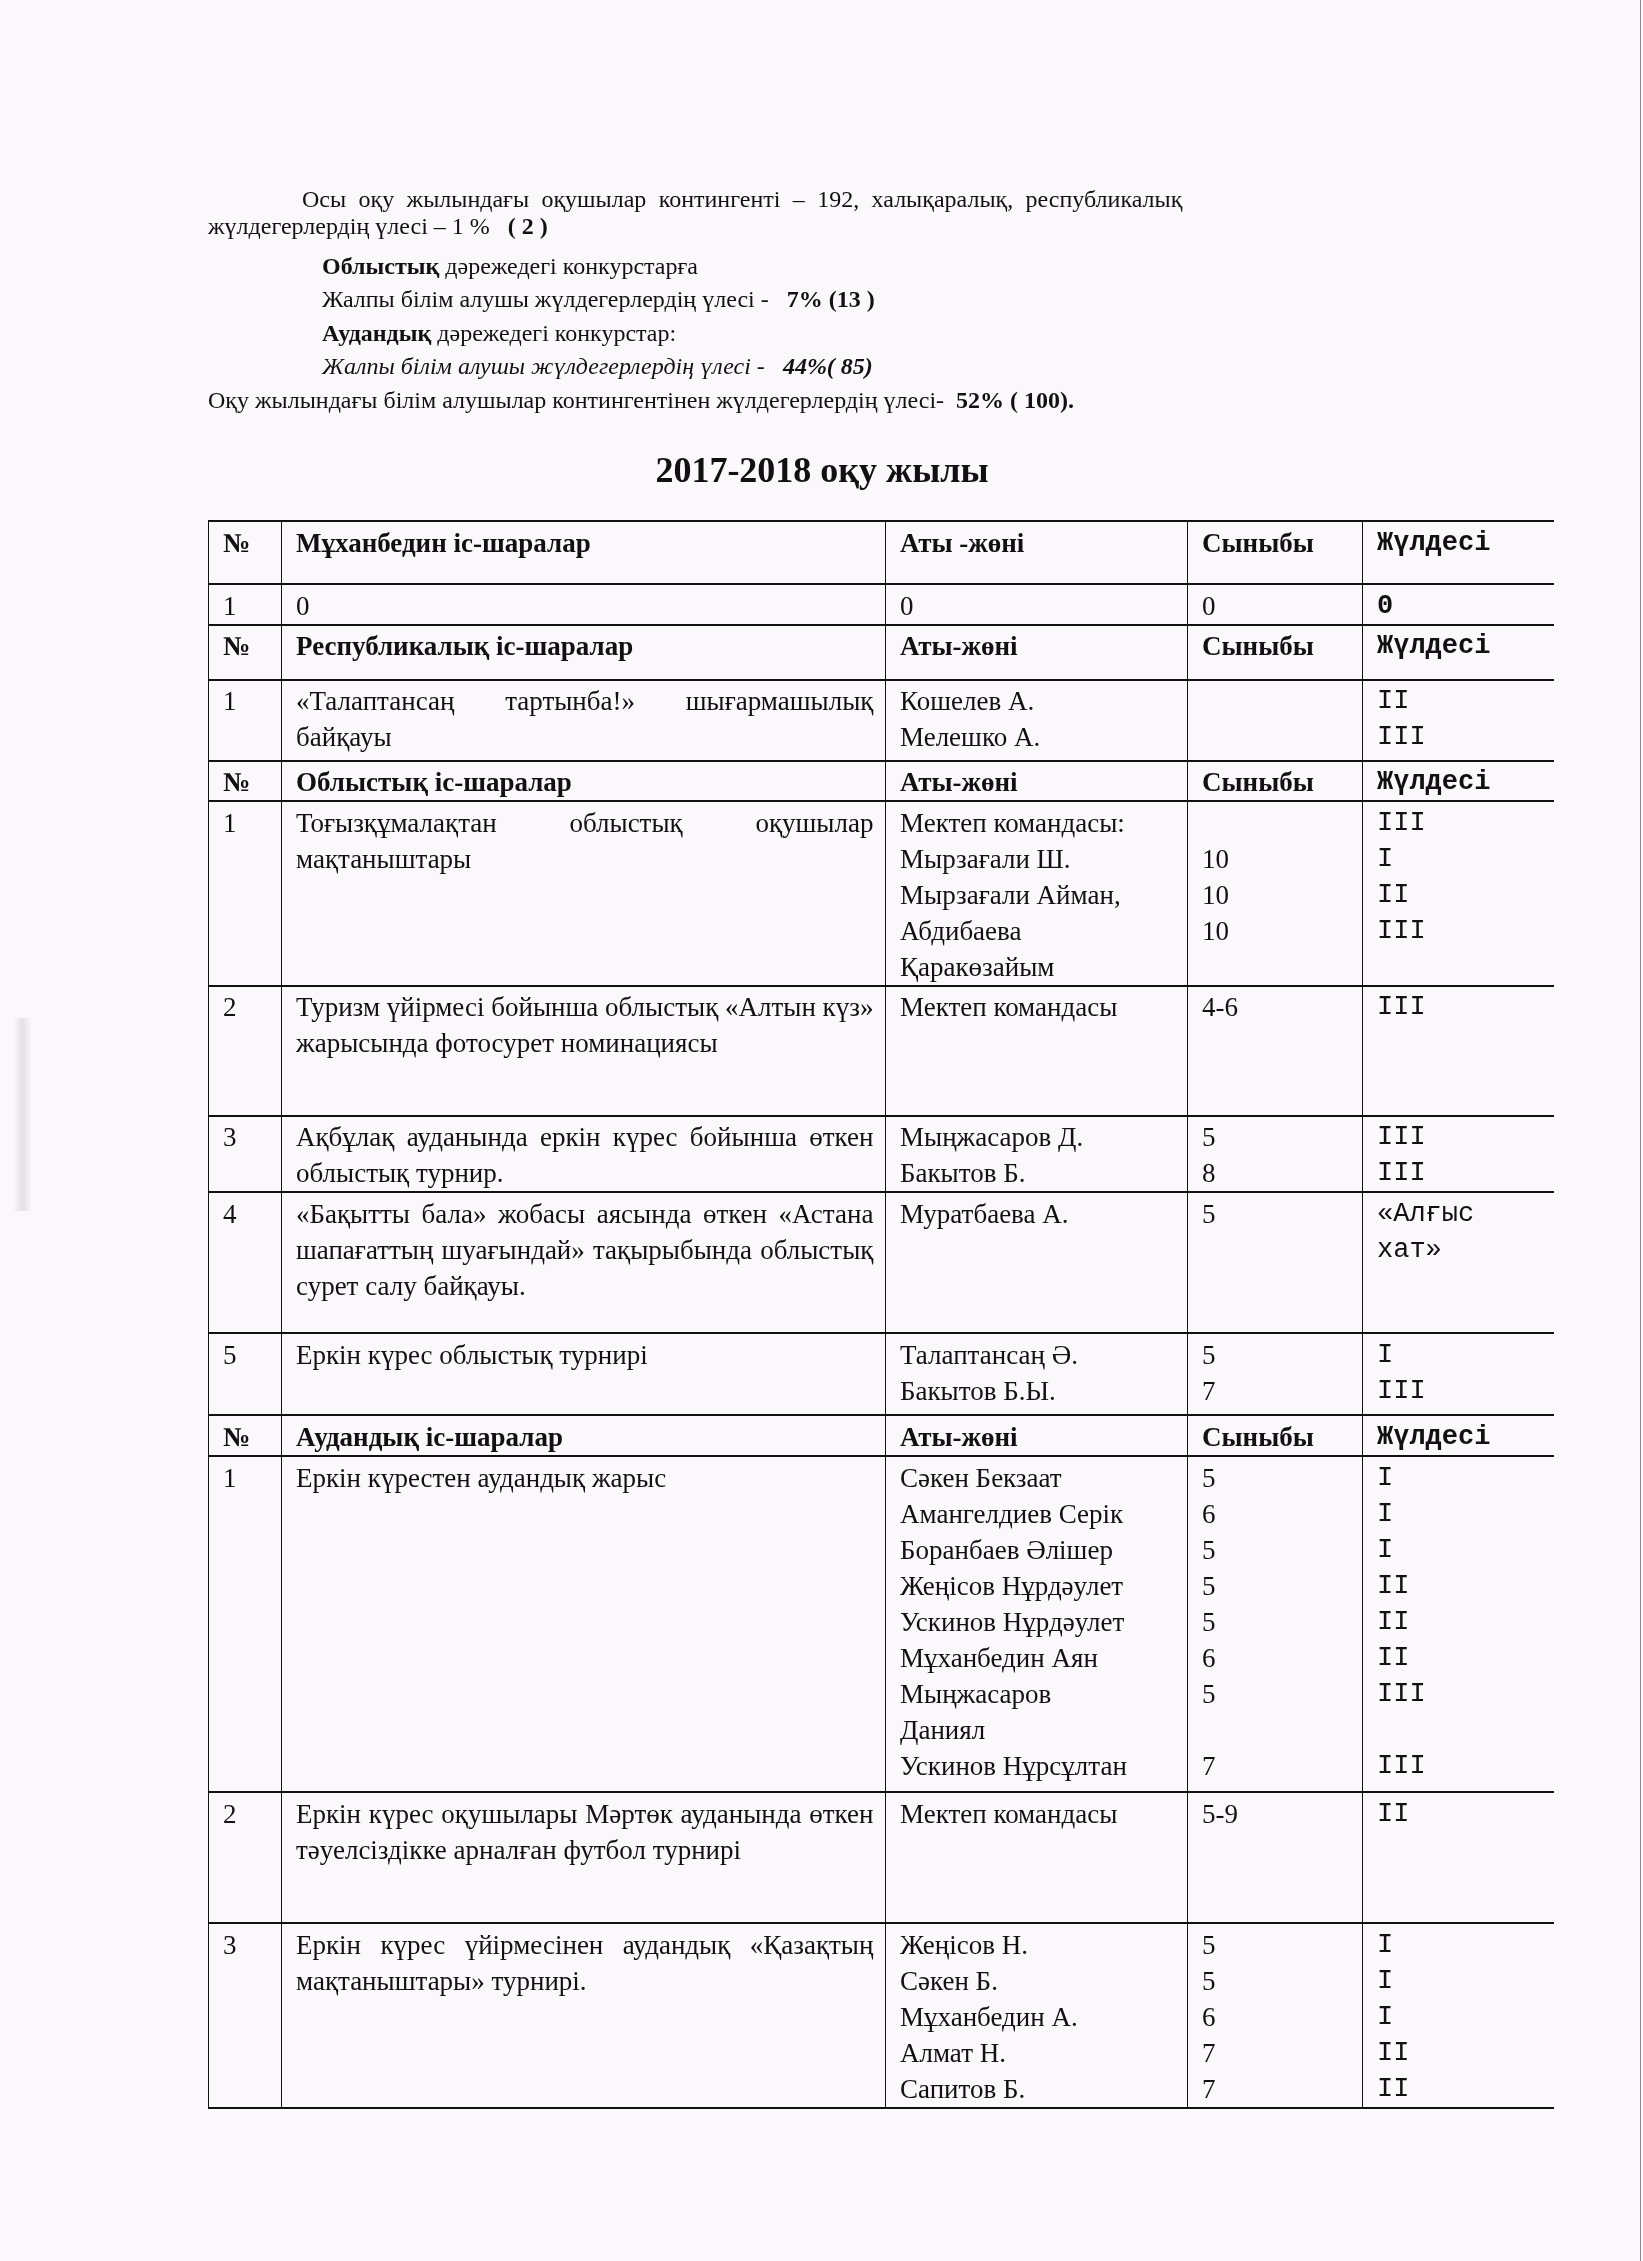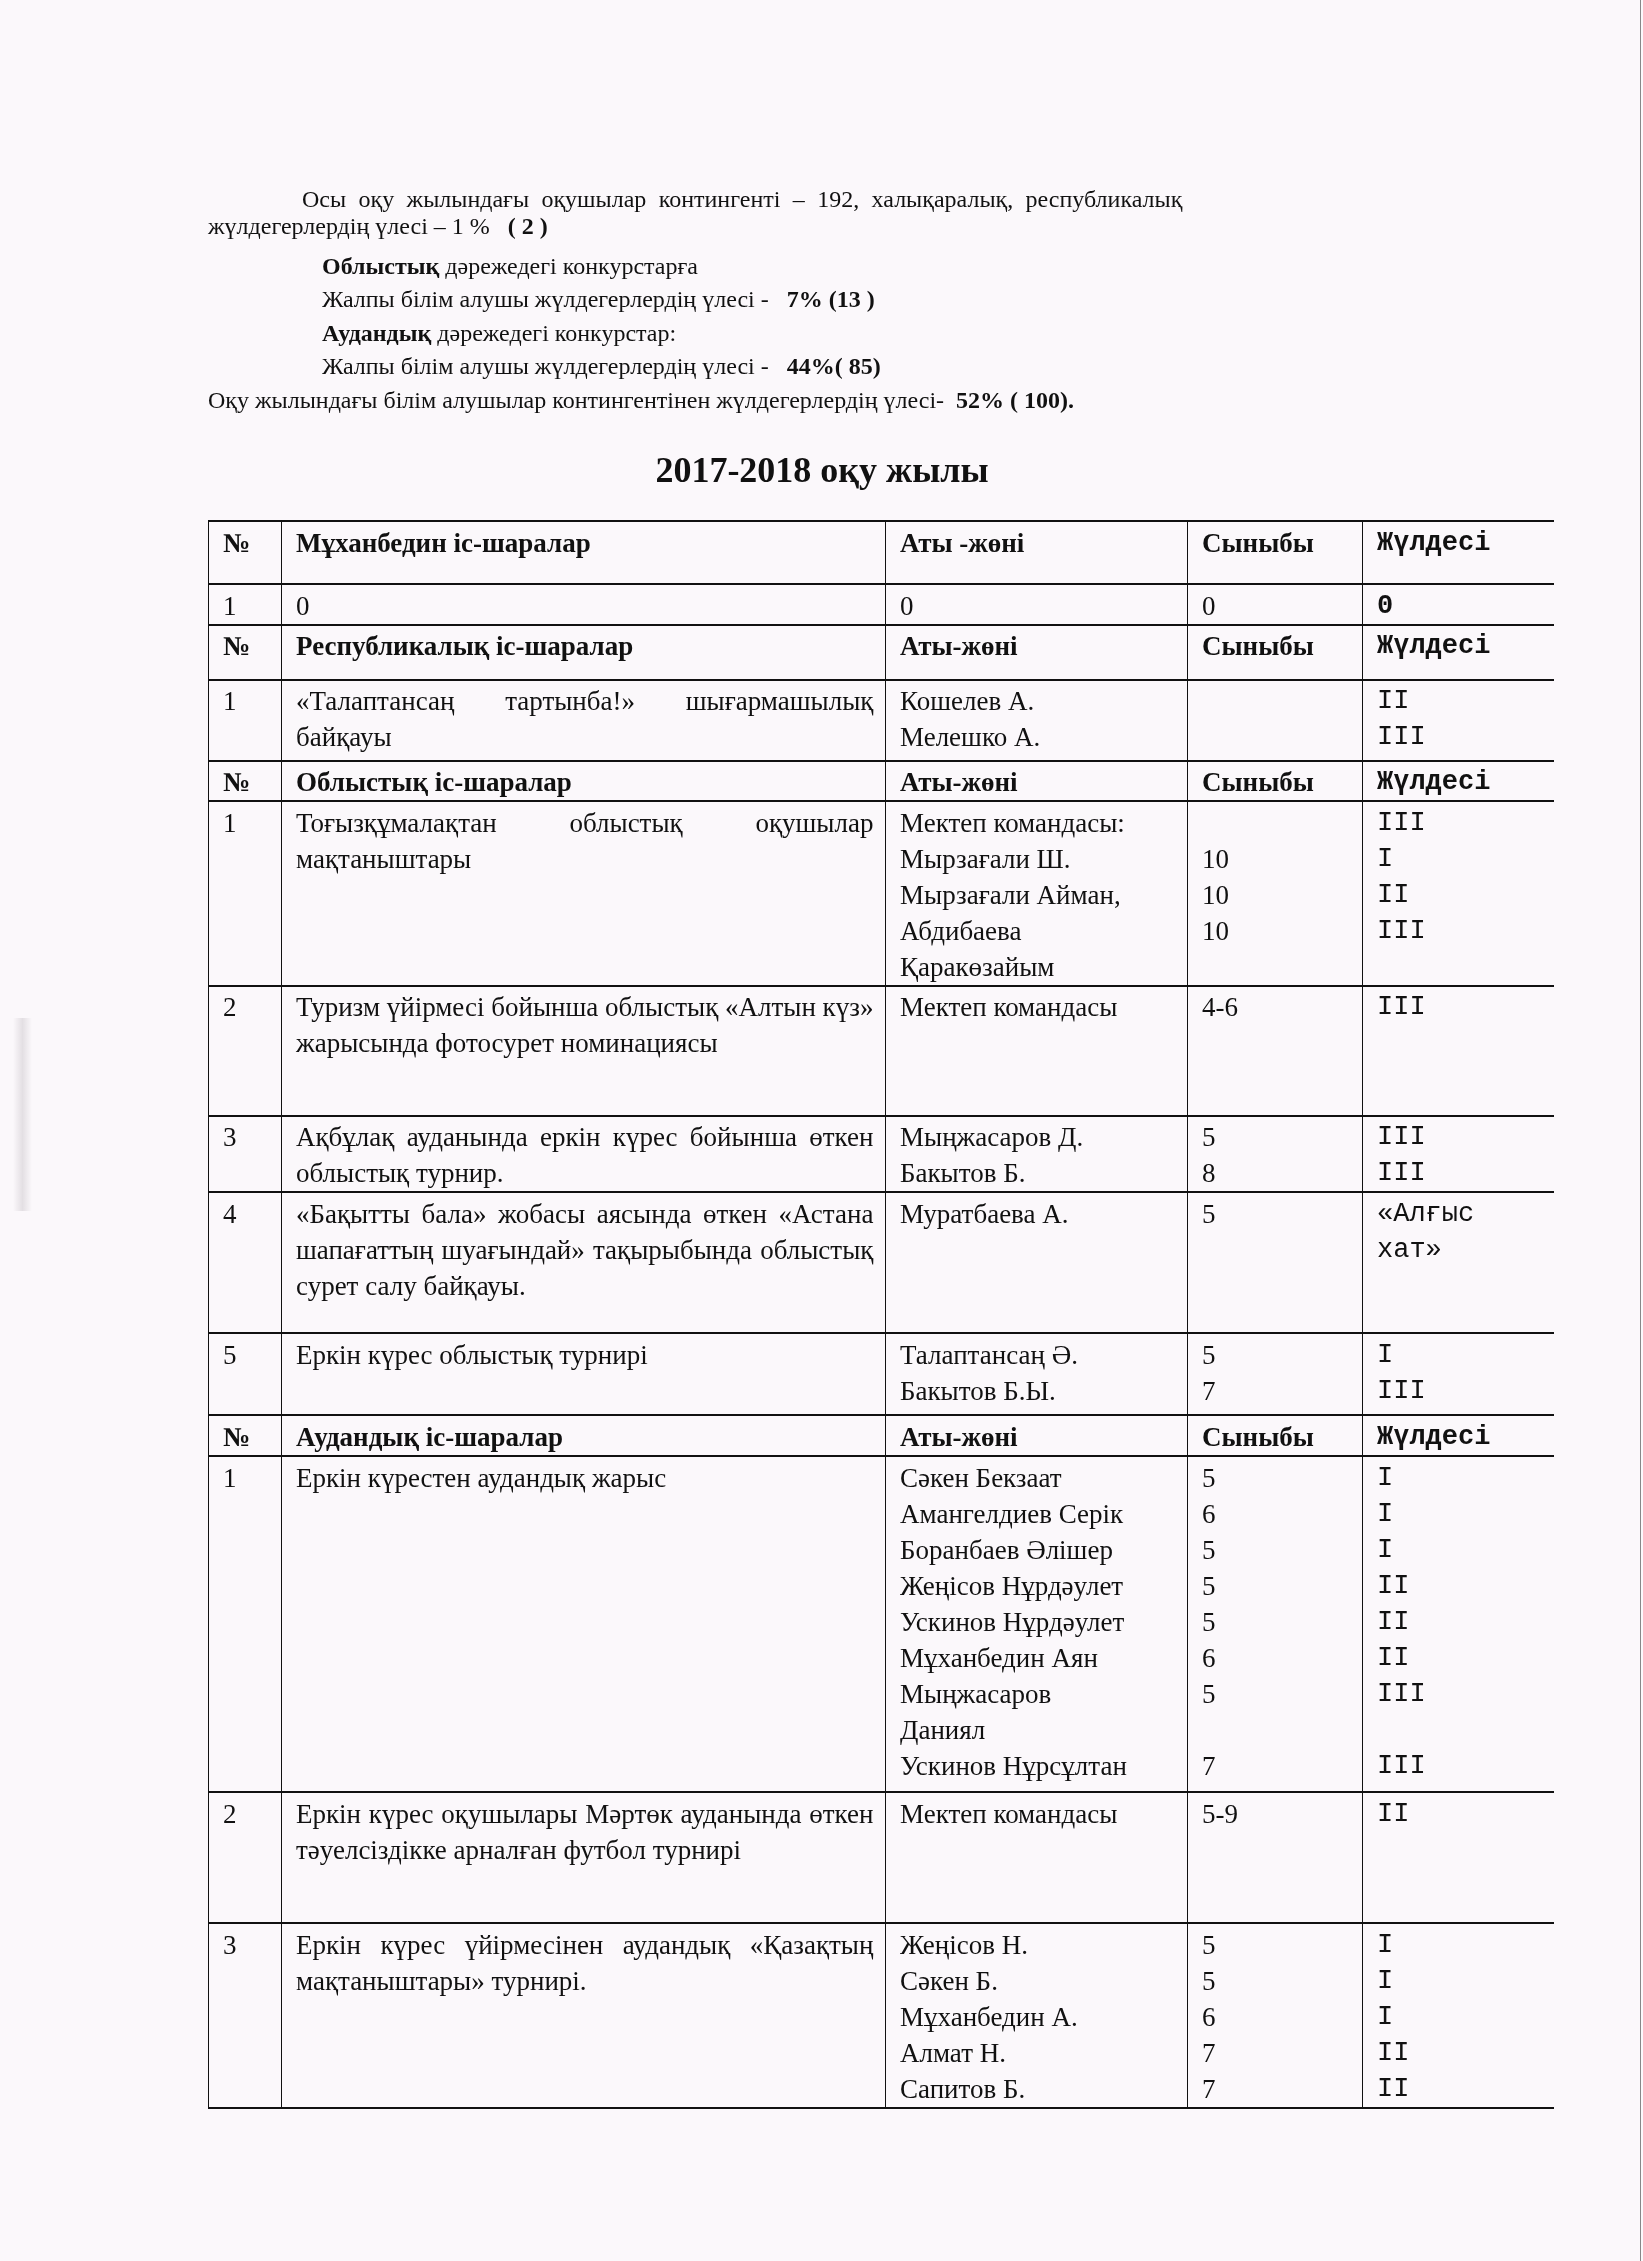--- a/index.html
+++ b/index.html
@@ -70,21 +70,21 @@
 </div>
 <div class="para" style="left:322px; top:227px;">
   <b>Облыстық</b><span> дәрежедегі конкурстарға</span>
 </div>
 <div class="para" style="left:322px; top:260px;">
   <span>Жалпы білім алушы жүлдегерлердің үлесі -</span>&nbsp;&nbsp;&nbsp;<b>7% (13 )</b>
 </div>
 <div class="para" style="left:322px; top:294px;">
   <b>Аудандық</b><span> дәрежедегі конкурстар:</span>
 </div>
-<div class="para" style="left:322px; top:327px;">
+<div class="para" style="left:322px; top:327px;font-style:italic;">
   <span>Жалпы білім алушы жүлдегерлердің үлесі -</span>&nbsp;&nbsp;&nbsp;<b>44%( 85)</b>
 </div>
 <div class="para" style="left:208px; top:361px;">
   <span>Оқу жылындағы білім алушылар контингентінен жүлдегерлердің үлесі-</span>&nbsp;&nbsp;<b>52% ( 100).</b>
 </div>
 
 <div class="title">2017-2018 оқу жылы</div>
 
 <table class="tbl">
   <colgroup>

